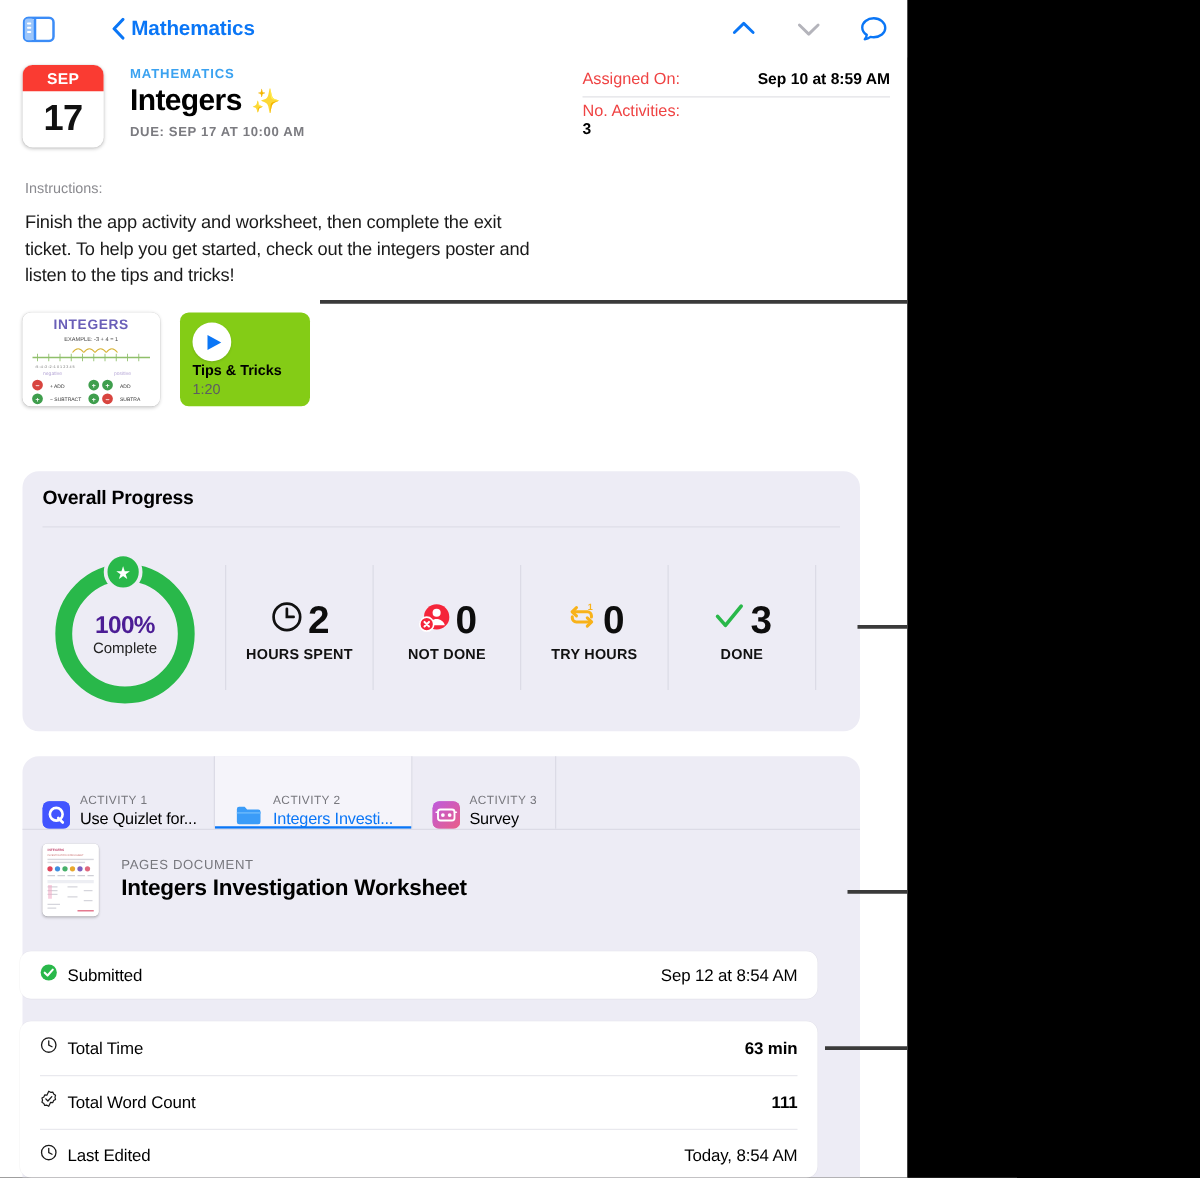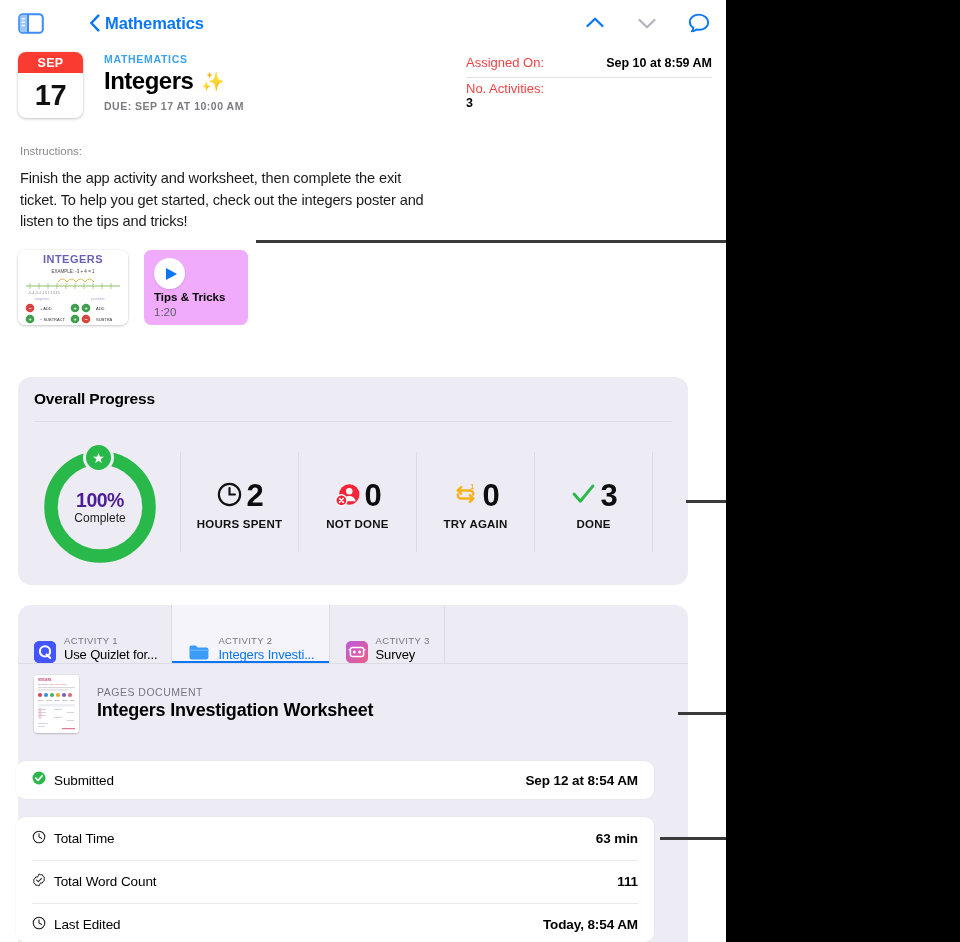--- a/index.html
+++ b/index.html
@@ -90,21 +90,21 @@
   }
 
   
   .attachments { position: absolute; left: 18px; top: 250px; display: flex; gap: 16px; }
   .att-poster {
     width: 110px; height: 75px; border-radius: 7px; background: #fff;
     box-shadow: 0 1px 3px rgba(0,0,0,.2), 0 0 0 .5px rgba(0,0,0,.06);
     overflow: hidden; cursor: pointer; position: relative;
   }
   .att-audio {
-    width: 104px; height: 75px; border-radius: 7px; background: #f0abfc;
+    width: 104px; height: 75px; border-radius: 7px; background: #84cc16;
     cursor: pointer; position: relative; padding: 8px 10px;
   }
   .play-circle {
     width: 31px; height: 31px; border-radius: 50%; background: #fff;
     display: flex; align-items: center; justify-content: center;
     box-shadow: 0 1px 2px rgba(0,0,0,.12);
   }
   .play-tri {
     width: 0; height: 0; margin-left: 3px;
     border-left: 11px solid #0a76f6;
@@ -232,21 +232,21 @@
     padding: 0 16px; position: relative;
   }
   #submitted-card .list-row { height: 38px; }
   .list-row + .list-row::before {
     content: ""; position: absolute; left: 16px; right: 16px; top: 0;
     height: 1px; background: #e9e9ee;
   }
   .row-left { display: flex; align-items: center; gap: 8px; }
   .row-lbl { font-size: 13.5px; color: #000; letter-spacing: -0.1px; }
   .row-val {
-    margin-left: auto; font-size: 13.5px; font-weight: 700; color: #000;
+    margin-left: auto; font-size: 13.5px; font-weight: 400; color: #000;
     letter-spacing: -0.1px;
   }
   .row-val.plain { font-weight: 700; }
 
   
   .callout {
     position: absolute; background: #3a3a3a; height: 2.5px; z-index: 40;
   }
 </style>
 </head>
@@ -436,21 +436,21 @@
           <svg viewBox="0 0 30 30" width="27" height="27">
             <path d="M7 10.5 H20 a3.5 3.5 0 0 1 3.5 3.5 v1" fill="none" stroke="#f8b219" stroke-width="2.7" stroke-linecap="round"></path>
             <path d="M10.2 6.8 L6.3 10.5 L10.2 14.2" fill="none" stroke="#f8b219" stroke-width="2.7" stroke-linecap="round" stroke-linejoin="round"></path>
             <path d="M23 19.5 H10 a3.5 3.5 0 0 1 -3.5 -3.5 v-1" fill="none" stroke="#f8b219" stroke-width="2.7" stroke-linecap="round"></path>
             <path d="M19.8 23.2 L23.7 19.5 L19.8 15.8" fill="none" stroke="#f8b219" stroke-width="2.7" stroke-linecap="round" stroke-linejoin="round"></path>
             <text x="22.5" y="9.2" font-family="Liberation Sans, sans-serif" font-size="8" font-weight="700" fill="#f8b219" text-anchor="middle">1</text>
           </svg>
         </span>
         <span class="stat-num">0</span>
       </div>
-      <div class="stat-lbl">TRY AGAIN</div>
+      <div class="stat-lbl">TRY HOURS</div>
     </div>
 
     <div class="stat">
       <div class="stat-top">
         <span>
           <svg viewBox="0 0 30 30" width="27" height="27">
             <path d="M4.5 14.5 L11.5 22.5 L25.5 5.5" fill="none" stroke="#29b84a" stroke-width="3.2" stroke-linecap="round" stroke-linejoin="round"></path>
           </svg>
         </span>
         <span class="stat-num">3</span>

